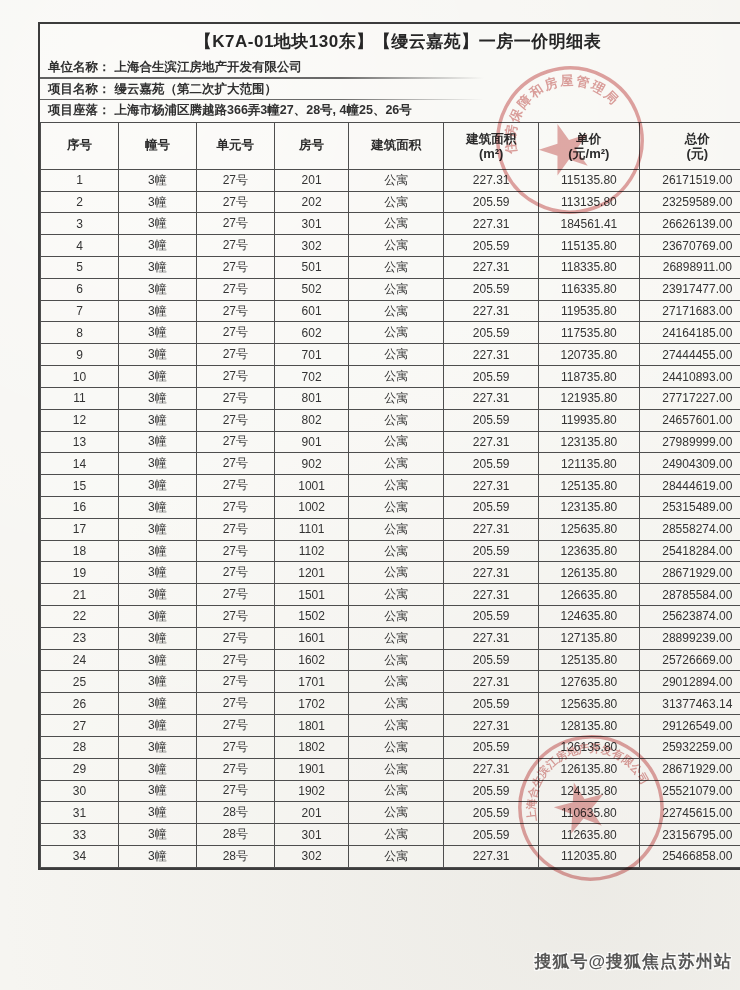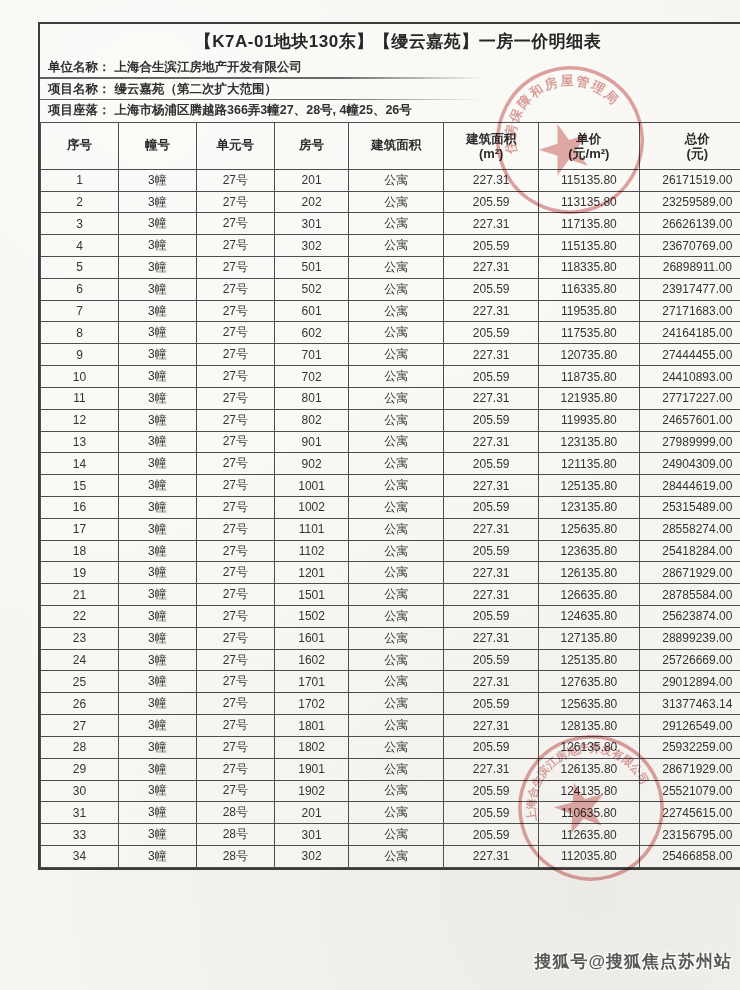--- a/index.html
+++ b/index.html
@@ -134,21 +134,21 @@
           <td>113135.80</td>
           <td>23259589.00</td>
         </tr>
         <tr>
           <td>3</td>
           <td>3幢</td>
           <td>27号</td>
           <td>301</td>
           <td>公寓</td>
           <td>227.31</td>
-          <td>117135.80</td>
+          <td>184561.41</td>
           <td>26626139.00</td>
         </tr>
         <tr>
           <td>4</td>
           <td>3幢</td>
           <td>27号</td>
           <td>302</td>
           <td>公寓</td>
           <td>205.59</td>
           <td>115135.80</td>

